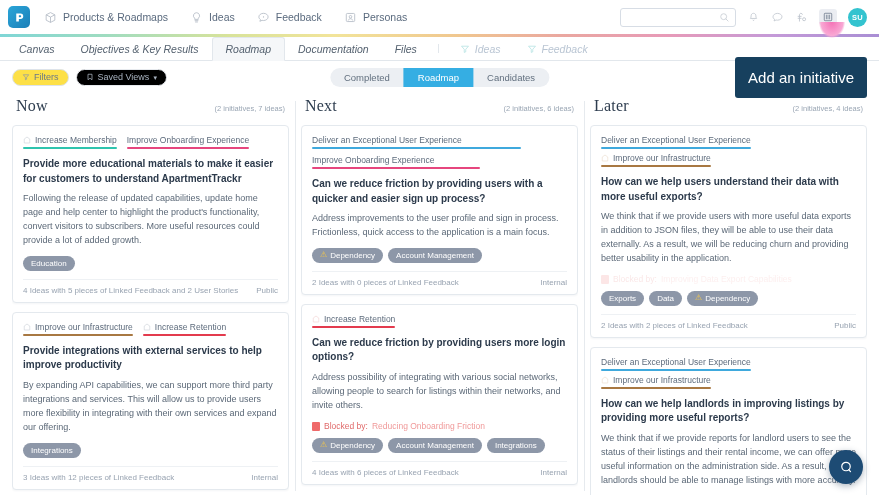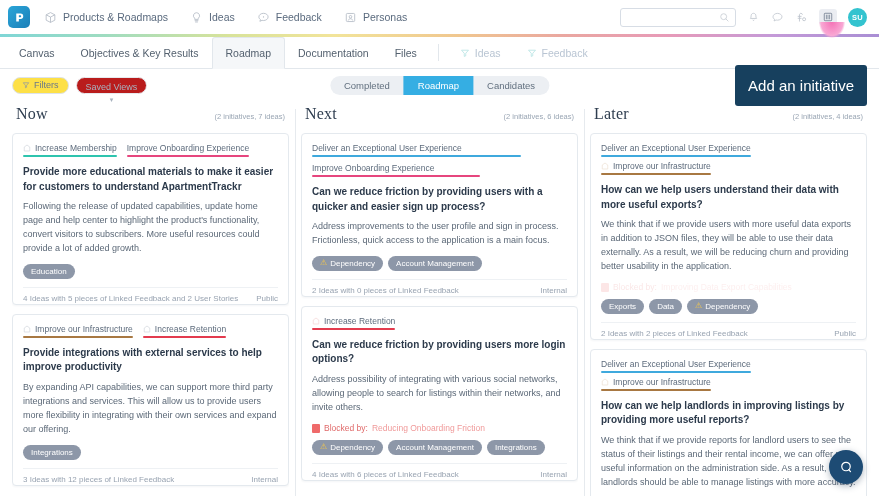--- a/index.html
+++ b/index.html
@@ -80,25 +80,26 @@
     position: absolute;
     right: 34px; top: 22px;
     width: 26px; height: 16px;
     background: radial-gradient(ellipse at 50% 0%, #f472b6 0%, #f9a8d4 60%, rgba(249,168,212,0) 72%);
     border-radius: 0 0 14px 14px;
     pointer-events: none;
   }
 
   
   .subnav {
-    height: 32px;
+    height: 24px;
     display: flex; align-items: stretch;
     border-bottom: 1px solid #e2e7ec;
     background: #fff;
     padding-left: 6px;
+    font-style: italic;
   }
   .subnav-item {
     display: flex; align-items: center;
     padding: 0 13px;
     font-size: 10.5px;
     color: #54616f;
     cursor: pointer;
     position: relative;
   }
   .subnav-item.active {
@@ -129,24 +130,23 @@
     border-radius: 9px;
     display: flex; align-items: center; gap: 4px;
     padding: 0 9px;
     font-size: 9px;
     color: #6b7889;
     background: #fde047;
     cursor: pointer;
     margin-right: 7px;
   }
   .pill-btn.grey {
-    background: #b91c1c;
+    background: #000000;
     border-color: #e7eaee;
     color: #a8b2bf;
-    flex-direction: column;
   }
   .segmented {
     position: absolute;
     left: 50%; transform: translateX(-50%);
     display: flex;
     background: #eceff3;
     border-radius: 10px;
     height: 19px;
     overflow: hidden;
   }
@@ -210,21 +210,21 @@
     flex: 1 1 auto;
     overflow: hidden;
   }
 
   
   .card {
     background: #fff;
     border: 1px solid #e4e9ee;
     border-radius: 4px;
     box-shadow: 0 1px 2px rgba(40,60,90,.05);
-    padding: 9px 10px 1px 10px;
+    padding: 9px 10px 7px 10px;
     margin-bottom: 9px;
   }
   .goals {
     display: flex;
     flex-wrap: wrap;
     gap: 4px 10px;
     margin-bottom: 8px;
   }
   .goal { max-width: 100%; }
   .goal-row {

